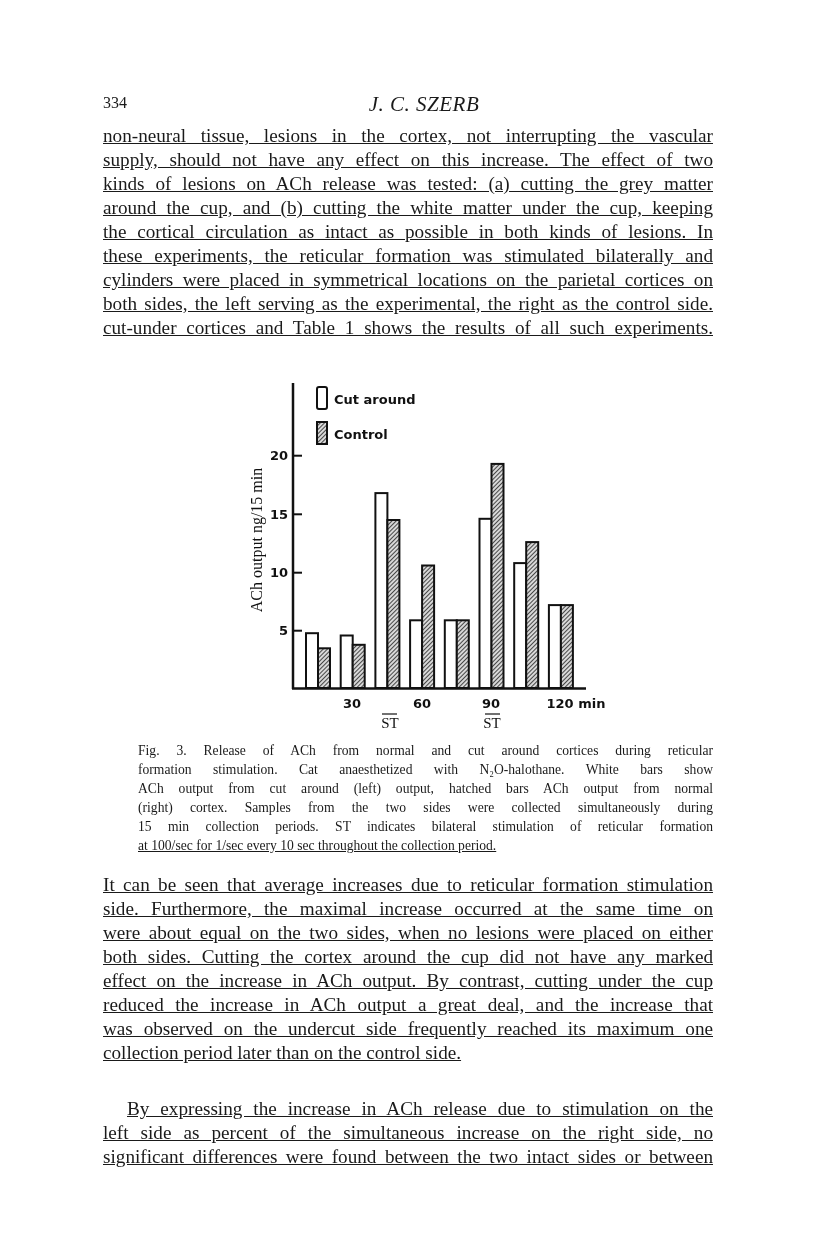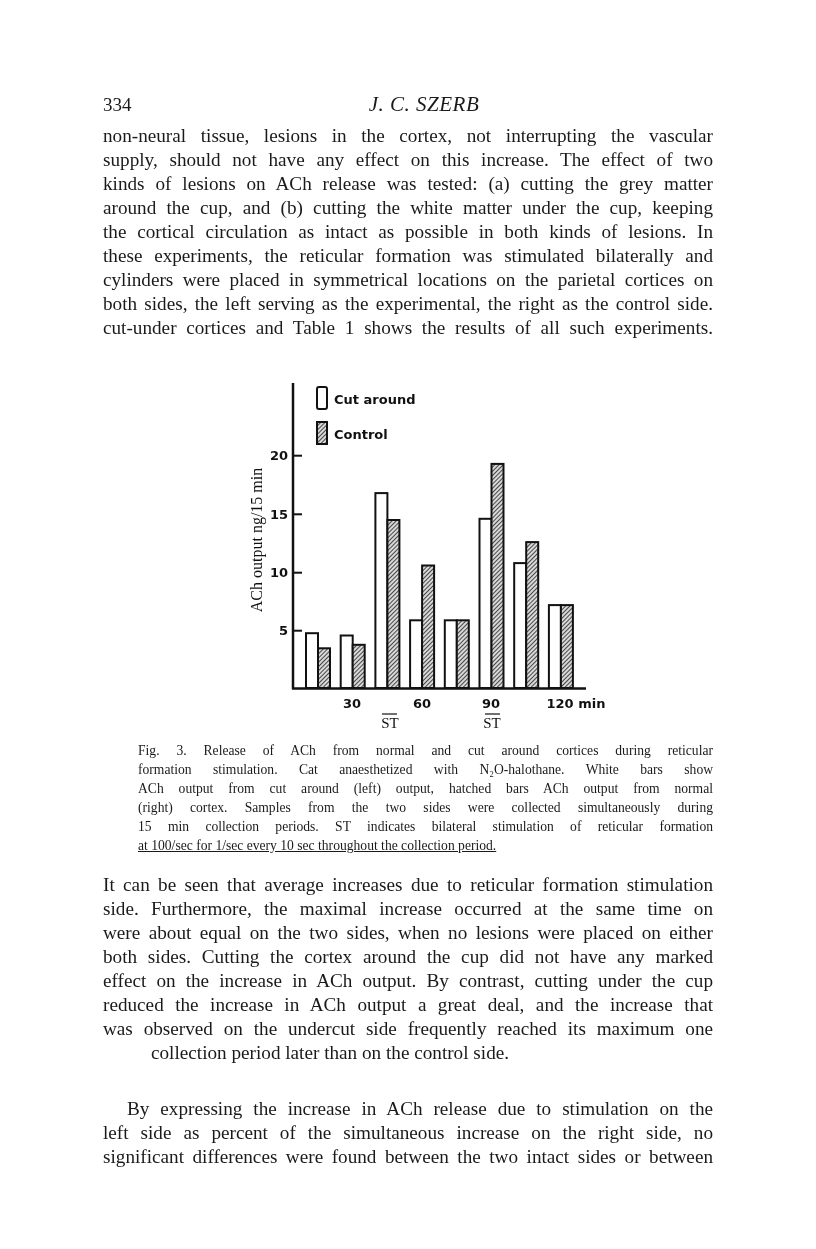--- a/index.html
+++ b/index.html
@@ -1,24 +1,24 @@
 <!DOCTYPE html>
 <html><head>
 <meta charset="utf-8">
 <style>
   html, body { margin: 0; padding: 0; background: #ffffff; }
   body { width: 816px; height: 1249px; position: relative; overflow: hidden;
          font-family: "Liberation Serif", "DejaVu Serif", serif; color: #1a1a1a; }
-  .page-num { position: absolute; left: 103px; top: 94px; font-size: 19px; }
+  .page-num { position: absolute; left: 103px; top: 94px; font-size: 16px; }
   .running-head { position: absolute; left: 0; width: 816px; top: 92px; text-align: center;
                   font-size: 21px; font-style: italic; letter-spacing: 0.5px; margin-left: 16px; }
   .para { position: absolute; left: 103px; width: 610px; font-size: 19.2px; line-height: 24px;
           text-align: justify; margin: 0; }
-  .para .ln { display: block; text-align: justify; text-align-last: justify; white-space: nowrap; }
-  .para .ln.last { text-align-last: left; margin-left: 48px; }
+  .para .ln { display: block; text-align: justify; text-align-last: justify; white-space: nowrap; text-decoration: underline; }
+  .para .ln.last { text-align-last: left; }
   .indent { padding-left: 24px; }
   #p1 { top: 124px; }
   #p2 { top: 316px; }
   #p3 { top: 873px; }
   #p4 { top: 1097px; }
   .caption { position: absolute; left: 138px; width: 575px; top: 741px; font-size: 13.6px;
              line-height: 19px; }
   .caption .ln { display: block; text-align: justify; text-align-last: justify; white-space: nowrap; }
   .caption .ln.last { text-align-last: left; text-decoration: underline; }
   .figure { position: absolute; left: 0; top: 0; width: 816px; height: 740px; pointer-events: none; }

